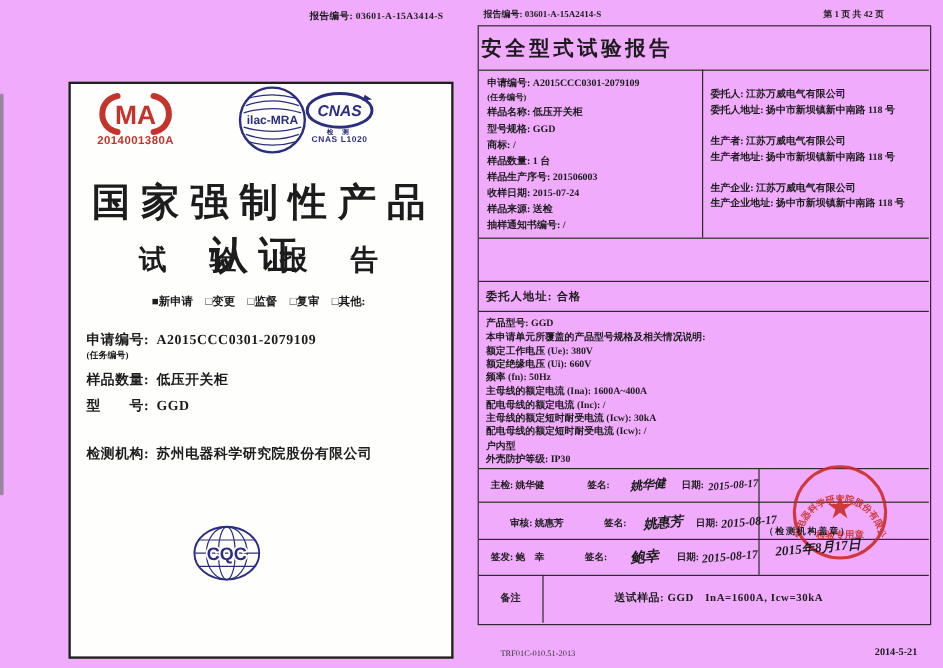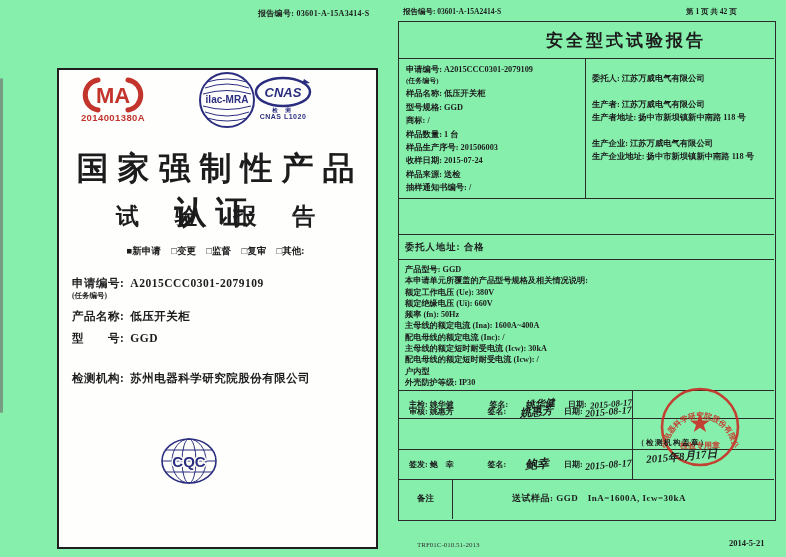--- a/index.html
+++ b/index.html
@@ -1,16 +1,16 @@
 <!DOCTYPE html>
 <html><head>
 <meta charset="utf-8">
 <style>
   html,body{margin:0;padding:0;background:#e8e8e4;}
-  .screen{position:relative;width:786px;height:557px;background:#86efac;overflow:hidden;
+  .screen{position:relative;width:786px;height:557px;background:#f0abfc;overflow:hidden;
           font-family:"Liberation Serif",serif;color:#1c1c1c;}
   .abs{position:absolute;}
   .nowrap{white-space:nowrap;}
   
   .scan-edge{left:0;top:78px;width:3px;height:335px;background:#6f6f6f;opacity:.65;border-radius:2px;}
   
   .lp-repno{left:258px;top:8px;font-size:8px;font-weight:600;letter-spacing:.3px;}
   .lp-border{left:57px;top:68px;width:317px;height:477px;border:2px solid #1f1f1f;background:#fefefd;}
   .lp-cma-num{left:74px;top:112px;width:78px;text-align:center;color:#c2342c;
               font-family:"Liberation Sans",sans-serif;font-weight:700;font-size:9.5px;letter-spacing:.4px;}
@@ -26,21 +26,21 @@
   .lp-checks span{margin:0 4px;}
   .lp-field{left:72px;font-size:11.5px;font-weight:600;letter-spacing:.5px;white-space:nowrap;}
   .lp-field .v{margin-left:6px;}
   .lp-task{left:72px;top:291px;font-size:7.5px;font-weight:600;}
   
   .rp-repno{left:403px;top:7px;font-size:7.5px;font-weight:600;}
   .rp-pageno{left:686px;top:7px;font-size:7.5px;font-weight:600;}
   .rp-box{left:398px;top:21px;width:376px;height:498px;border:1.5px solid #2b2b2b;}
   .hline{height:1px;background:#2b2b2b;left:399px;width:375px;}
   .vline{width:1px;background:#2b2b2b;}
-  .rp-title{left:398px;top:29px;width:308px;text-align:right;font-size:17px;font-weight:600;
+  .rp-title{left:398px;top:29px;width:308px;text-align:left;font-size:17px;font-weight:600;
             letter-spacing:3px;text-indent:3px;}
   .rp-il{left:406px;top:63px;width:178px;font-size:8.3px;font-weight:600;}
   .rp-il div{line-height:13.4px;white-space:nowrap;}
   .rp-il div:nth-child(2){font-size:7px;line-height:11px;}
   .rp-parties{left:592px;top:72px;width:182px;font-size:8.3px;font-weight:600;}
   .rp-parties .party{margin-bottom:13px;}
   .rp-parties div div{line-height:13px;white-space:nowrap;}
   .rp-standard{left:405px;top:202px;width:364px;font-size:9.3px;font-weight:600;line-height:15.5px;}
   .rp-conclusion{left:405px;top:241px;font-size:9.3px;font-weight:600;letter-spacing:1px;}
   .rp-spec{left:405px;top:264px;width:364px;font-size:8.2px;font-weight:600;}
@@ -106,21 +106,21 @@
     <span>□监督</span>
     <span>□复审</span>
     <span>□其他:</span>
   </div>
 
   <div class="abs lp-field" style="top:276px;">
     <span>申请编号:</span><span class="v">A2015CCC0301-2079109</span>
   </div>
   <div class="abs lp-task">(任务编号)</div>
   <div class="abs lp-field" style="top:309px;">
-    <span>产品名称:</span><span class="v">低压开关柜</span>
+    <span>样品数量:</span><span class="v">低压开关柜</span>
   </div>
   <div class="abs lp-field" style="top:331px;">
     <span>型　　号:</span><span class="v">GGD</span>
   </div>
   <div class="abs lp-field" style="top:371px;">
     <span>检测机构:</span><span class="v">苏州电器科学研究院股份有限公司</span>
   </div>
 
   <svg class="abs" style="left:160px;top:437px;" width="58" height="48" viewBox="0 0 58 48">
     <ellipse cx="29" cy="24" rx="27" ry="22" fill="none" stroke="#2b2e7f" stroke-width="1.6"></ellipse>
@@ -159,20 +159,21 @@
     <div>样品数量: 1 台</div>
     <div>样品生产序号: 201506003</div>
     <div>收样日期: 2015-07-24</div>
     <div>样品来源: 送检</div>
     <div>抽样通知书编号: /</div>
   </div>
 
   <div class="abs rp-parties">
     <div class="party">
       <div>委托人: 江苏万威电气有限公司</div>
+      <div>委托人地址: 扬中市新坝镇新中南路 118 号</div>
     </div>
     <div class="party">
       <div>生产者: 江苏万威电气有限公司</div>
       <div>生产者地址: 扬中市新坝镇新中南路 118 号</div>
     </div>
     <div class="party">
       <div>生产企业: 江苏万威电气有限公司</div>
       <div>生产企业地址: 扬中市新坝镇新中南路 118 号</div>
     </div>
   </div>
@@ -193,21 +194,21 @@
     <div>外壳防护等级: IP30</div>
   </div>
 
   <div class="abs sigrow" style="top:390px;height:28px;">
     <span class="role">主检: 姚华健</span>
     <span class="slabel">签名:</span>
     <span class="sig"><span class="hand" style="font-size:10px;">姚华健</span></span>
     <span class="dlabel">日期:</span>
     <span class="sdate"><span class="hand" style="font-size:9px;">2015-08-17</span></span>
   </div>
-  <div class="abs sigrow" style="top:396px;height:31px;">
+  <div class="abs sigrow" style="top:420px;height:31px;margin-left:16px;">
     <span class="role">审核: 姚惠芳</span>
     <span class="slabel">签名:</span>
     <span class="sig"><span class="hand" style="font-size:11px;">姚惠芳</span></span>
     <span class="dlabel">日期:</span>
     <span class="sdate"><span class="hand" style="font-size:10px;">2015-08-17</span></span>
   </div>
   <div class="abs sigrow" style="top:449px;height:30px;">
     <span class="role">签发: 鲍　幸</span>
     <span class="slabel">签名:</span>
     <span class="sig"><span class="hand" style="font-size:12px;">鲍幸</span></span>

